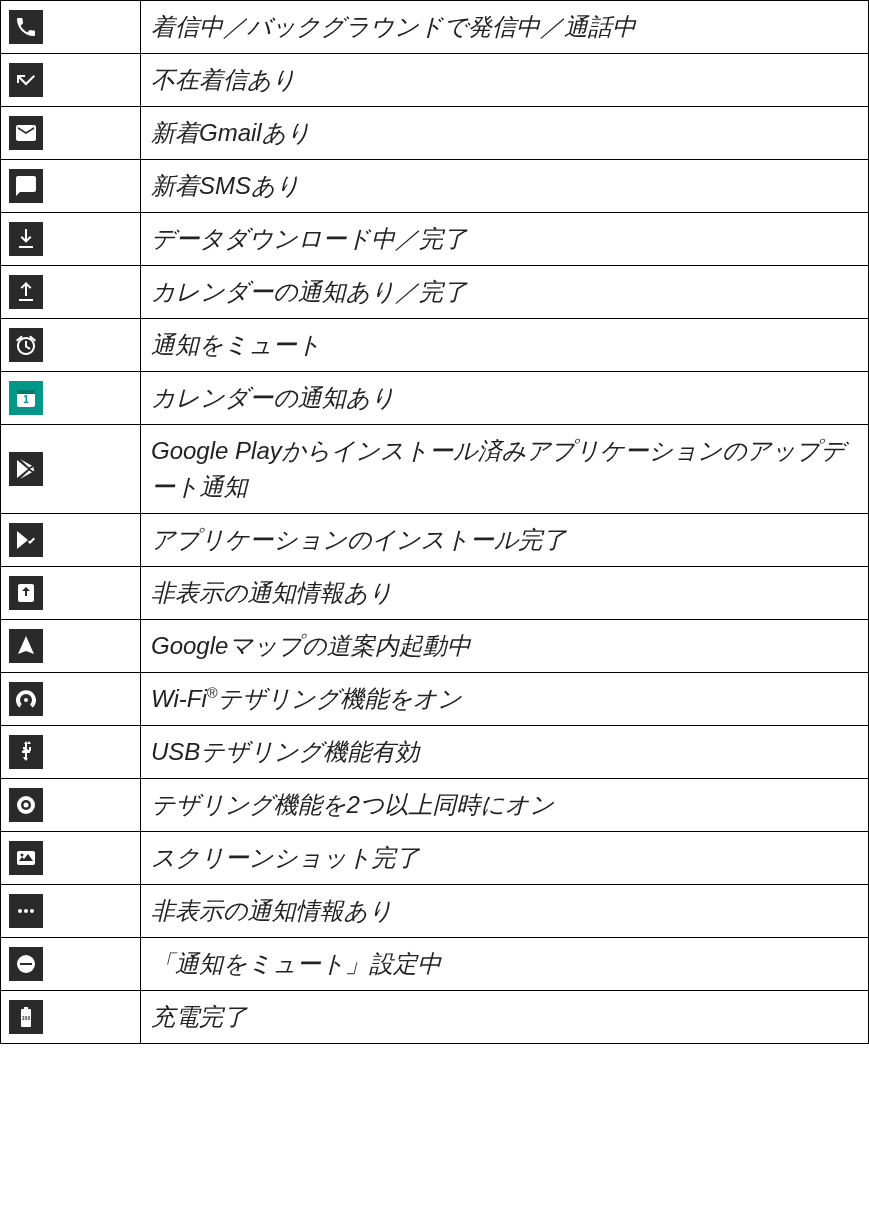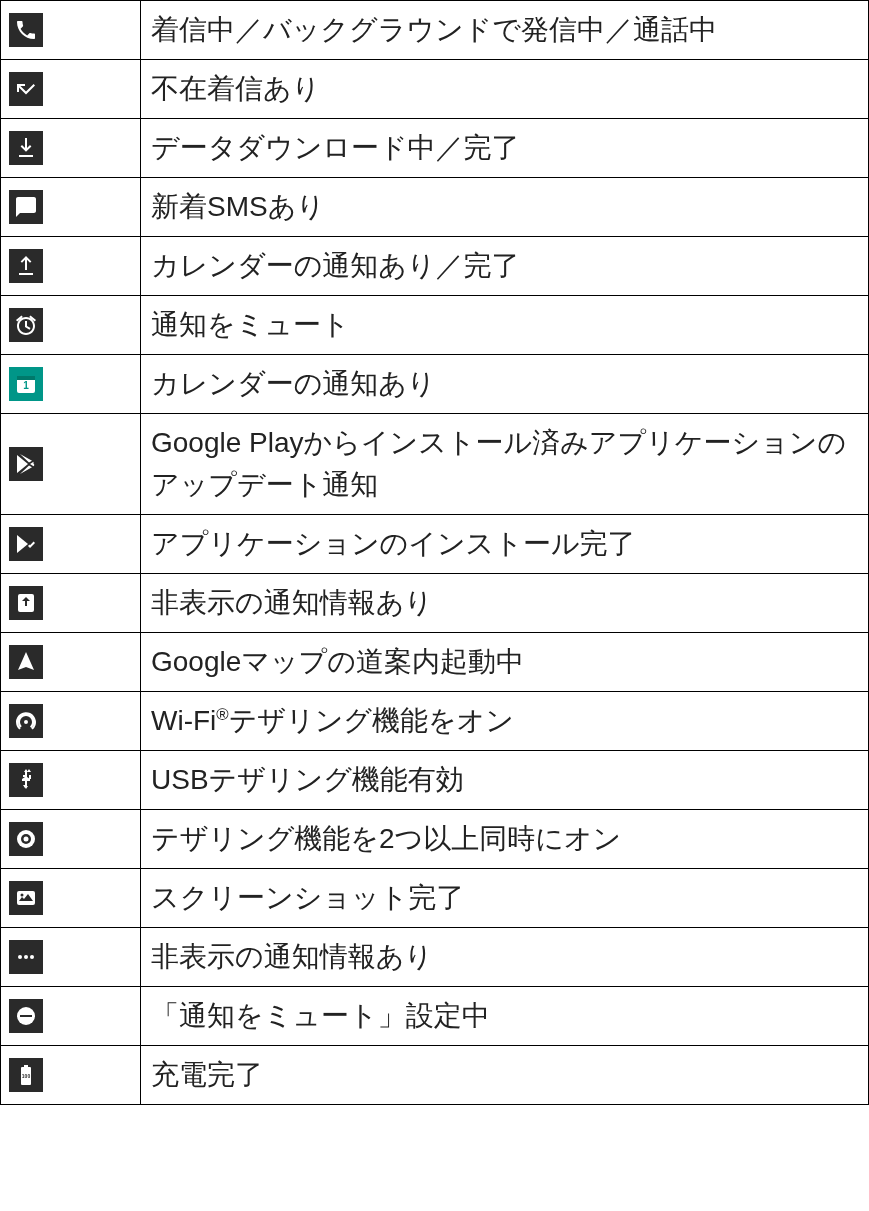--- a/index.html
+++ b/index.html
@@ -21,24 +21,25 @@
       border: 1px solid #000;
       vertical-align: middle;
       padding: 8px 10px;
     }
     td.icon-cell {
       width: 140px;
       text-align: left;
       padding: 6px 8px;
     }
     td.desc-cell {
-      font-size: 28px;
+      font-size: 24px;
       line-height: 1.5;
       color: #222;
       font-weight: 300;
+      font-style: italic;
     }
     .icon-box {
       width: 34px;
       height: 34px;
       display: inline-flex;
       align-items: center;
       justify-content: center;
       background: #2a2a2a;
     }
     .icon-box svg {
@@ -67,33 +68,41 @@
         <td class="icon-cell"><span class="icon-box">
             <svg viewBox="0 0 24 24">
               <path fill="#fff" d="M19.6 7L12 14.6 6.4 9H11V7H3v8h2v-4.6l7 7L21 8.4z"></path>
             </svg>
           </span></td>
         <td class="desc-cell">不在着信あり</td>
       </tr>
       <tr>
         <td class="icon-cell"><span class="icon-box">
             <svg viewBox="0 0 24 24">
+              <path fill="#fff" d="M20 4H4c-1.1 0-2 .9-2 2v12c0 1.1.9 2 2 2h16c1.1 0 2-.9 2-2V6c0-1.1-.9-2-2-2zm0 4l-8 5-8-5V6l8 5 8-5v2z"></path>
+            </svg>
+          </span></td>
+        <td class="desc-cell">新着Gmailあり</td>
+      </tr>
+      <tr>
+        <td class="icon-cell"><span class="icon-box">
+            <svg viewBox="0 0 24 24">
+              <path fill="#fff" d="M20 2H4c-1.1 0-2 .9-2 2v18l4-4h14c1.1 0 2-.9 2-2V4c0-1.1-.9-2-2-2z"></path>
+            </svg>
+          </span></td>
+        <td class="desc-cell">新着SMSあり</td>
+      </tr>
+      <tr>
+        <td class="icon-cell"><span class="icon-box">
+            <svg viewBox="0 0 24 24">
               <path fill="#fff" d="M19 19H5v2h14v-2zM12 2L12 13 8 9l-1.4 1.4L12 15.8l5.4-5.4L16 9l-4 4V2h0z"></path>
               <path fill="#fff" d="M11 2h2v11h-2z"></path>
             </svg>
           </span></td>
         <td class="desc-cell">データダウンロード中／完了</td>
-      </tr>
-      <tr>
-        <td class="icon-cell"><span class="icon-box">
-            <svg viewBox="0 0 24 24">
-              <path fill="#fff" d="M20 2H4c-1.1 0-2 .9-2 2v18l4-4h14c1.1 0 2-.9 2-2V4c0-1.1-.9-2-2-2z"></path>
-            </svg>
-          </span></td>
-        <td class="desc-cell">新着SMSあり</td>
       </tr>
       <tr>
         <td class="icon-cell"><span class="icon-box">
             <svg viewBox="0 0 24 24">
               <path fill="#fff" d="M5 19h14v2H5v-2zM12 2L6.6 7.4 8 8.8l3-3V16h2V5.8l3 3 1.4-1.4L12 2z"></path>
             </svg>
           </span></td>
         <td class="desc-cell">カレンダーの通知あり／完了</td>
       </tr>
       <tr>

